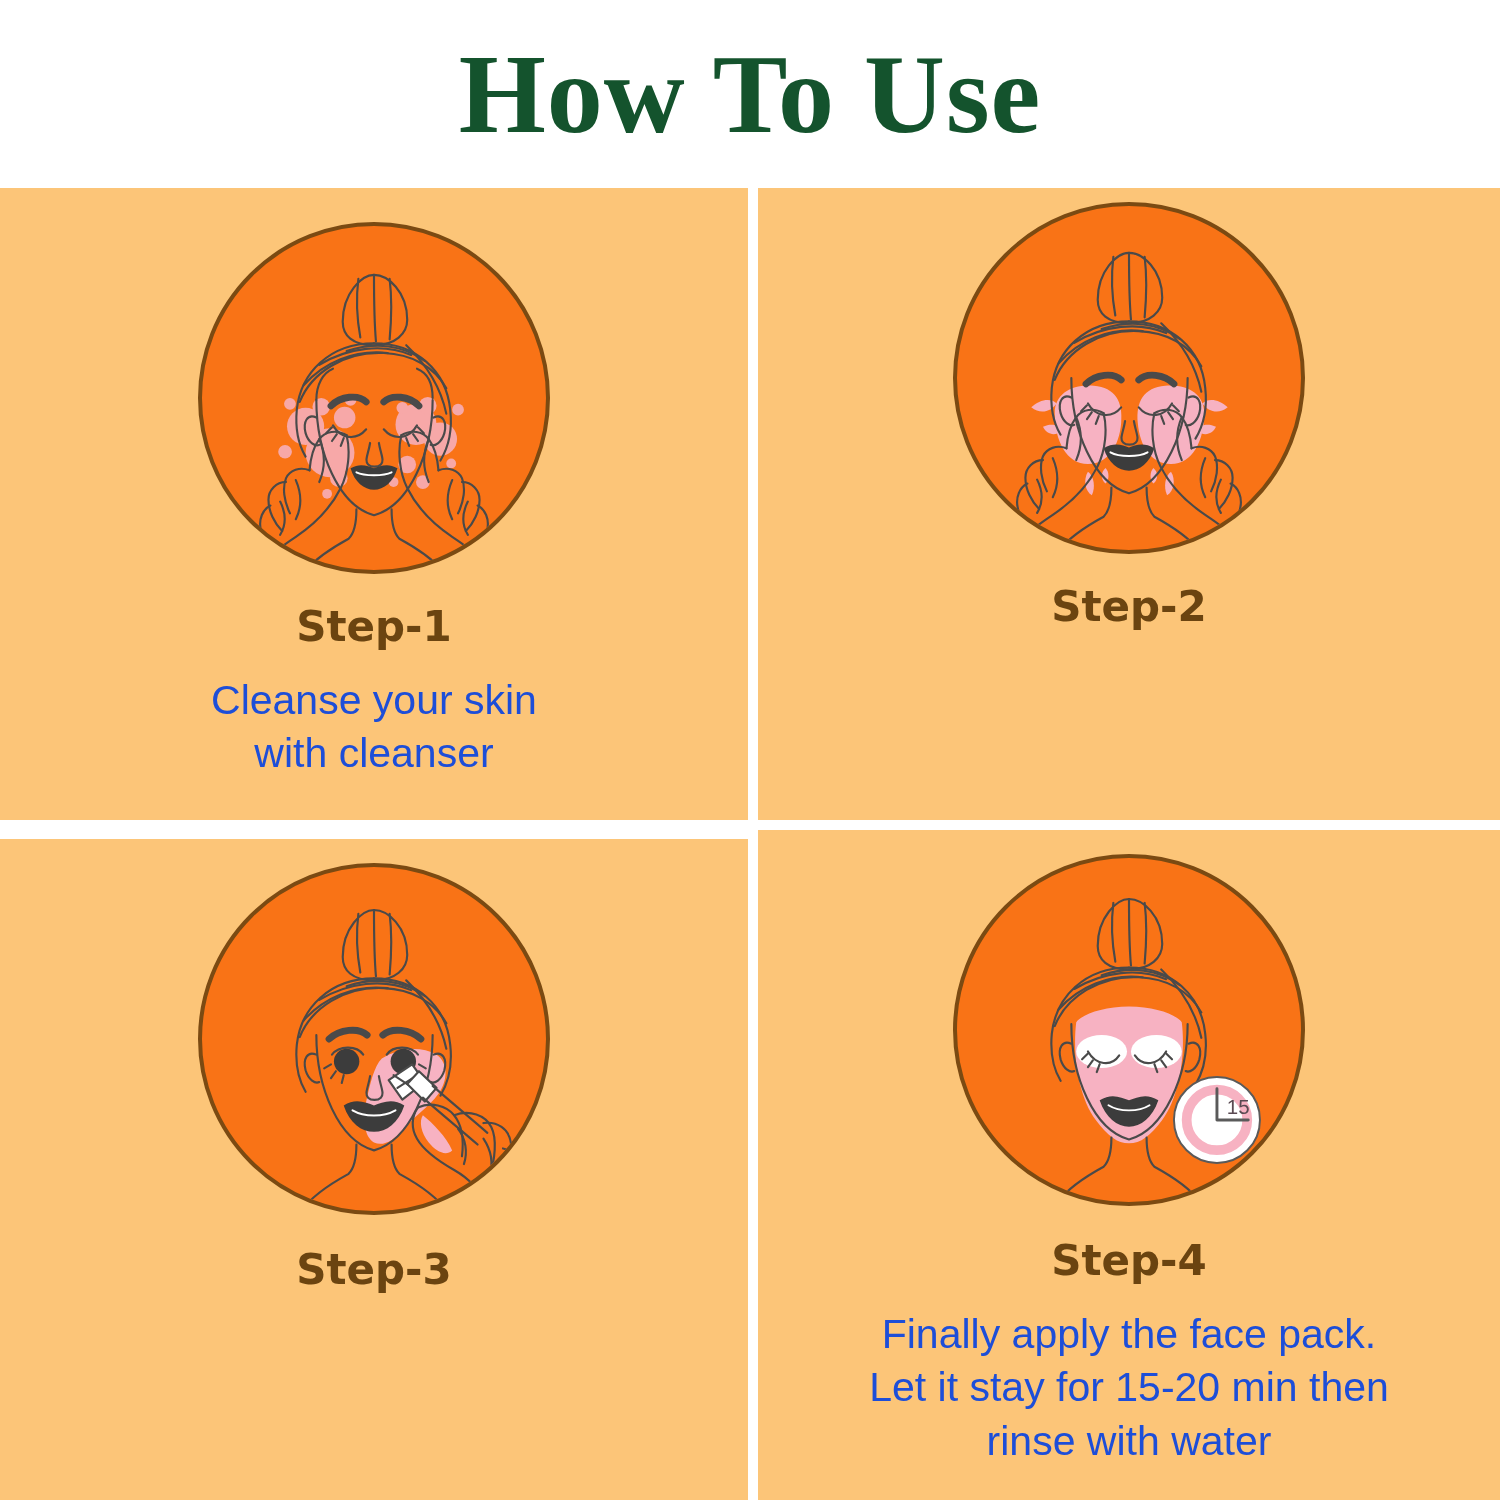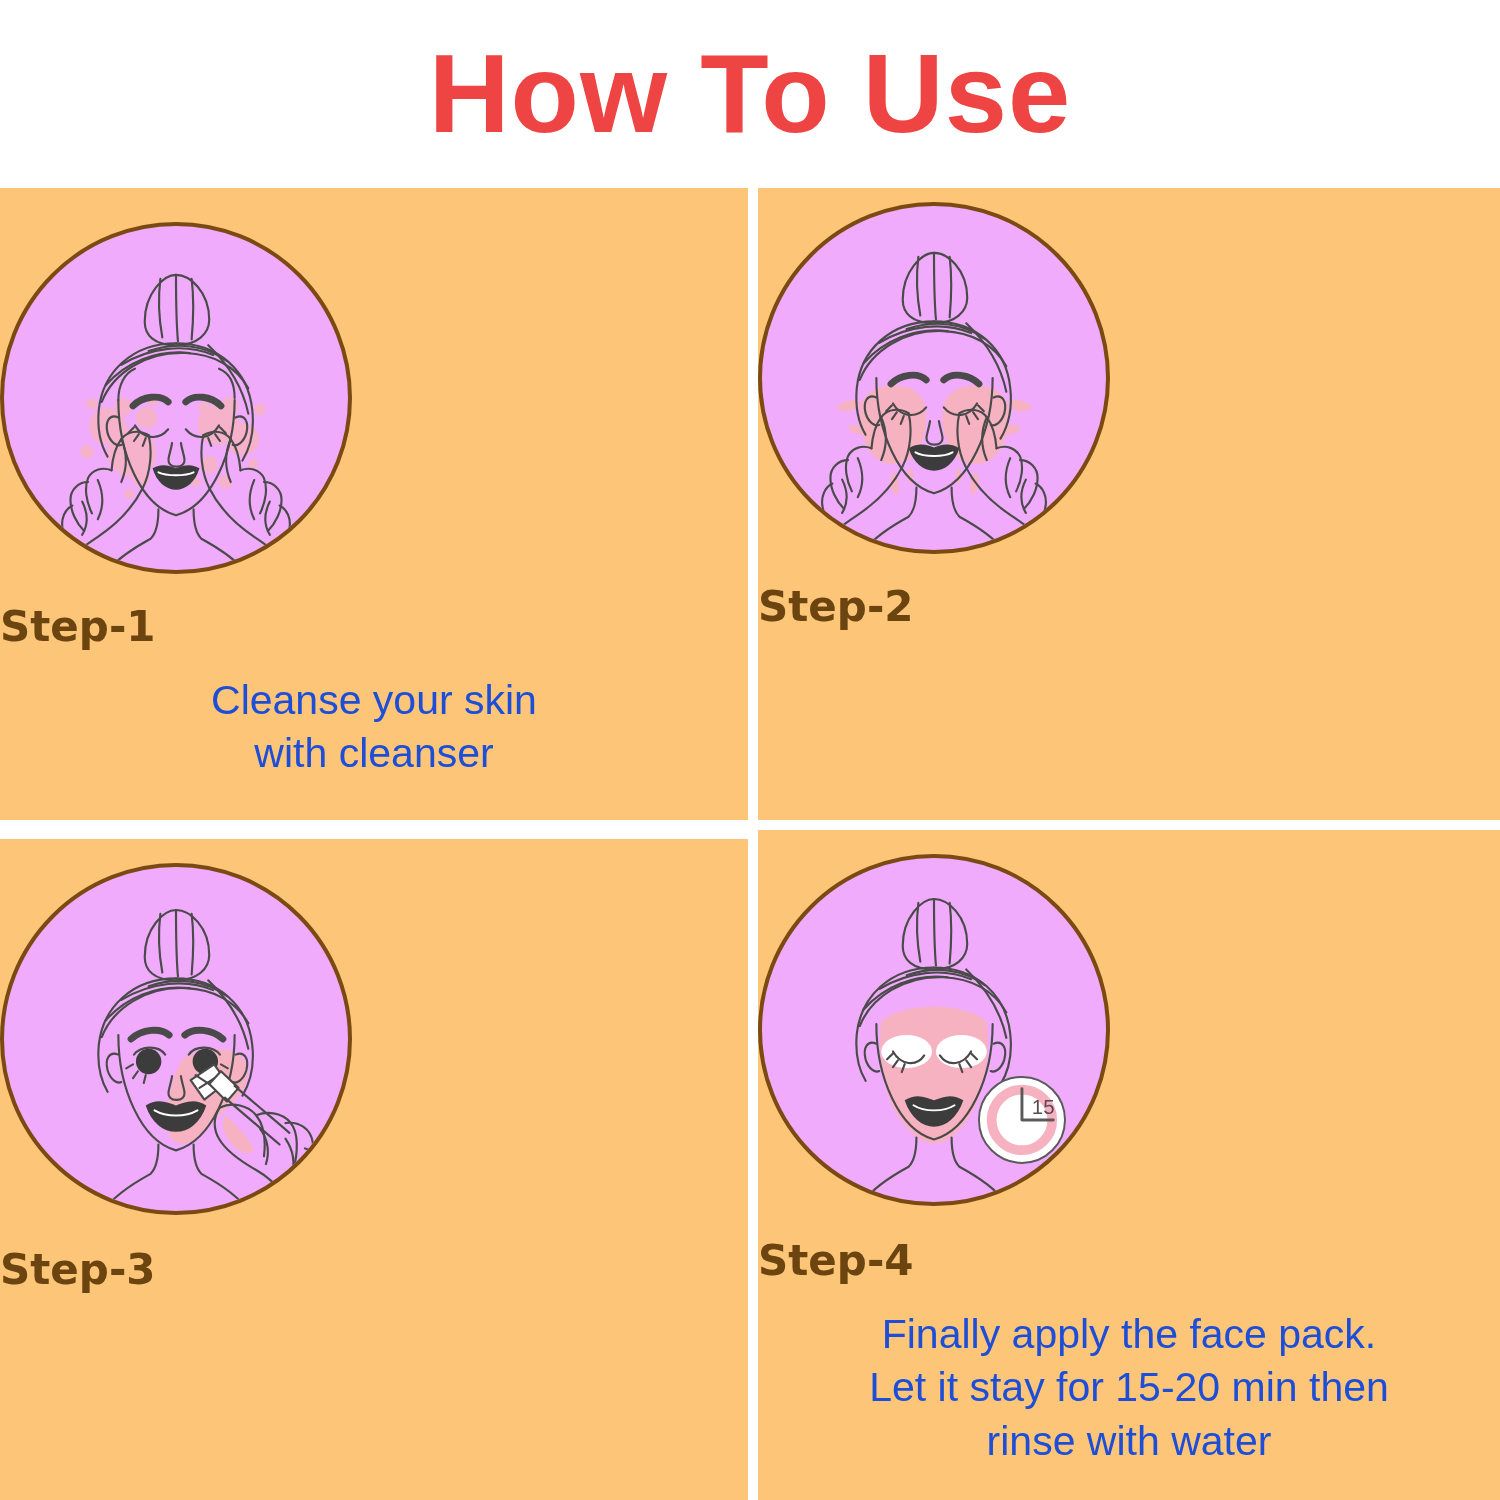--- a/index.html
+++ b/index.html
@@ -24,24 +24,24 @@
     position: absolute;
     left: 0; top: 0;
     width: 1500px;
     height: 188px;
     display: flex;
     align-items: center;
     justify-content: center;
     background: #ffffff;
   }
   .title {
-    font-family: Liberation Sans, sans-serif;
+    font-family: Liberation Serif, serif;
     font-size: 112px;
     font-weight: bold;
-    color: #ef4444;
+    color: #14532d;
     letter-spacing: 1px;
     line-height: 1;
     margin: 4px;
     padding: 0;
     white-space: nowrap;
   }
   
   .grid {
     position: absolute;
     left: 0; top: 188px;
@@ -52,32 +52,33 @@
     grid-template-rows: 632px 670px;
     column-gap: 10px;
     row-gap: 10px;
     background: #ffffff;
   }
   .panel {
     background: #FCC578;
     position: relative;
     display: flex;
     flex-direction: column;
+    align-items: center;
     overflow: hidden;
   }
   .panel-1 { padding-top: 34px; }
   .panel-2 { padding-top: 14px; }
   .panel-3 { padding-top: 24px; margin-top: 9px; }
   .panel-4 { padding-top: 24px; }
 
   .circle {
     width: 352px;
     height: 352px;
     border-radius: 50%;
-    background: #f0abfc;
+    background: #f97316;
     border: 4px solid #7B4A12;
     box-sizing: border-box;
     position: relative;
     overflow: hidden;
     flex: 0 0 auto;
   }
   .circle svg { display: block; width: 100%; height: 100%; }
 
   .step-label {
     margin-top: 32px;

